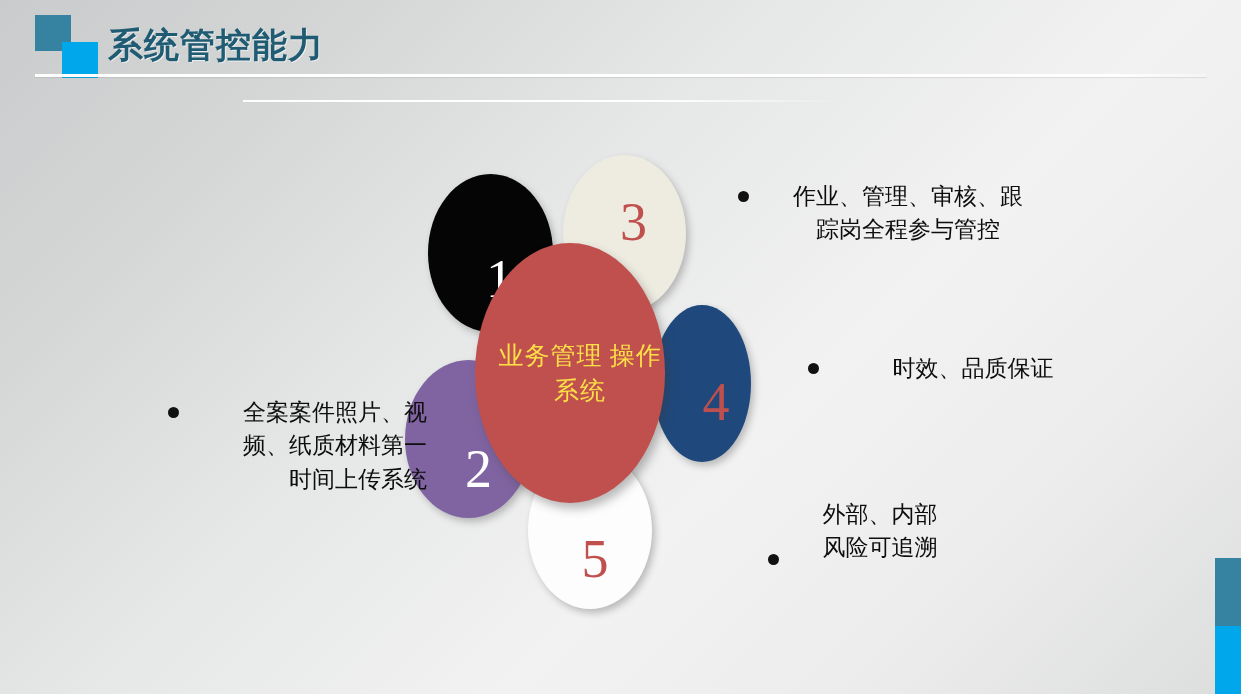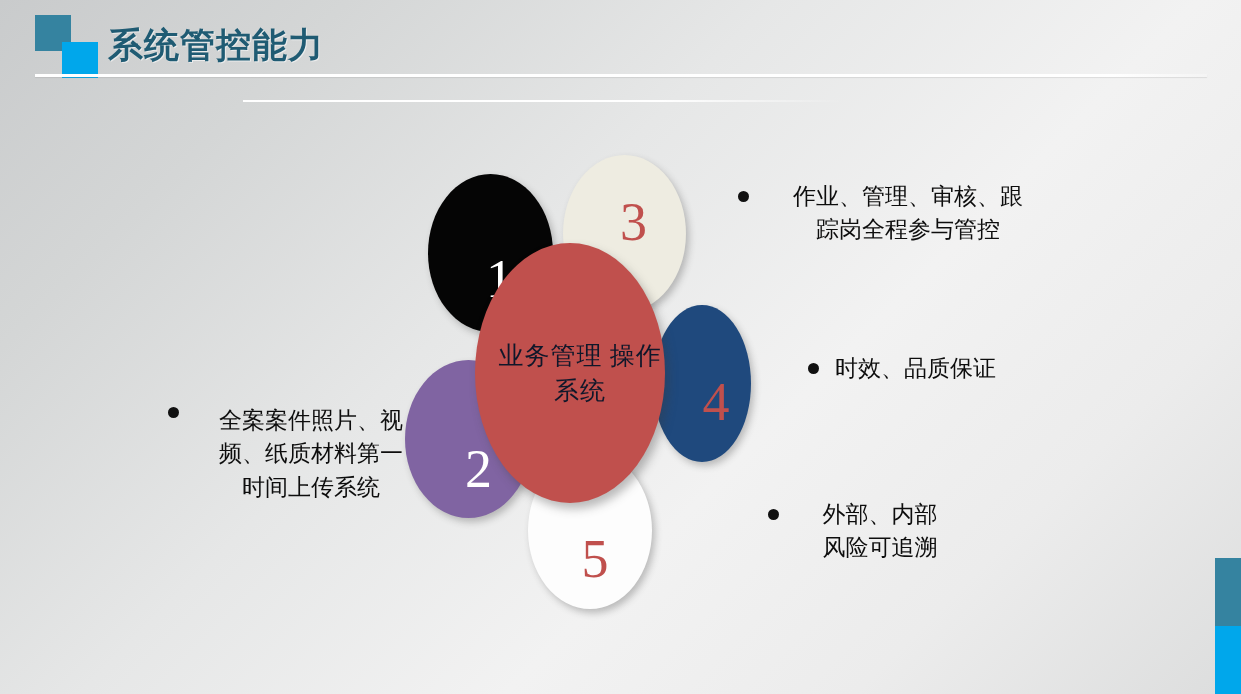--- a/index.html
+++ b/index.html
@@ -121,21 +121,21 @@
   .ell-center {
     left: 475px;
     top: 243px;
     width: 190px;
     height: 260px;
     background: #c0504d;
     box-shadow: 4px 6px 10px rgba(60,60,60,0.34);
     z-index: 5;
   }
   .ell-center .ctext {
-    color: #0f172a;
+    color: #fde047;
     font-size: 25px;
     line-height: 1.42;
     text-align: center;
     font-family: "Liberation Serif", "DejaVu Serif", serif;
     letter-spacing: 1px;
     padding-left: 20px;
   }
 
   
   .bullet {
@@ -158,29 +158,29 @@
     font-size: 23px;
     line-height: 1.45;
     font-family: "Liberation Sans", "DejaVu Sans", sans-serif;
     white-space: pre-line;
   }
 
   .b-1 { left: 172px; top: 202px; }
   .b-1 .btxt { text-align: center; width: 212px; }
 
   .b-2 { left: 168px; top: 396px; }
-  .b-2 .btxt { text-align: center; width: 232px; margin-top: 8px; }
+  .b-2 .btxt { text-align: right; width: 232px; }
 
   .b-3 { left: 738px; top: 180px; }
   .b-3 .btxt { text-align: center; width: 286px; }
 
   .b-4 { left: 808px; top: 352px; }
-  .b-4 .btxt { text-align: left; width: 230px; }
-
-  .b-5 { left: 768px; top: 498px; }
+  .b-4 .btxt { text-align: center; width: 230px; margin-left: 23px; }
+
+  .b-5 { left: 768px; top: 498px; align-items: flex-end; }
   .b-5 .btxt { text-align: center; width: 170px; }
 </style>
 </head>
 <body>
 
 <div id="slide">
 
   <div class="hdr-sq a"></div>
   <div class="hdr-sq b"></div>
 

